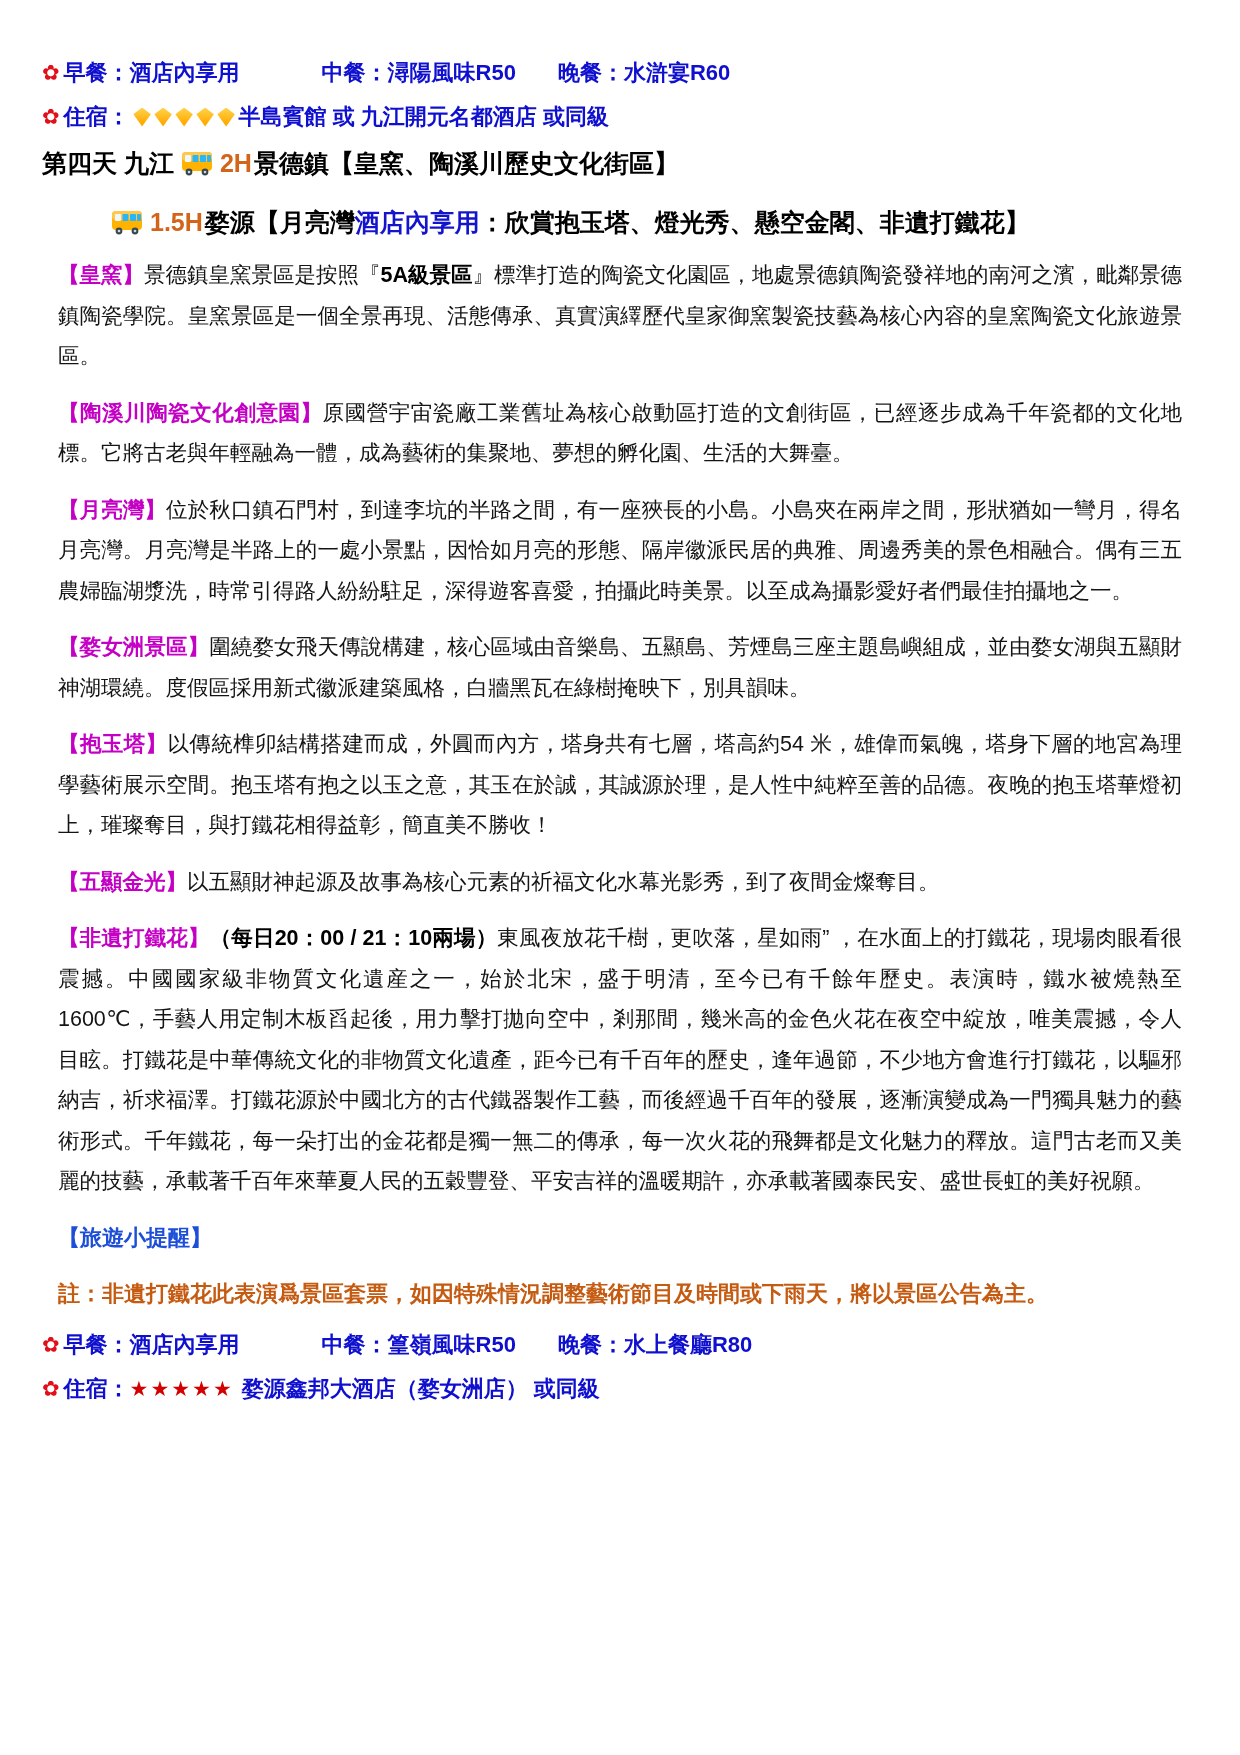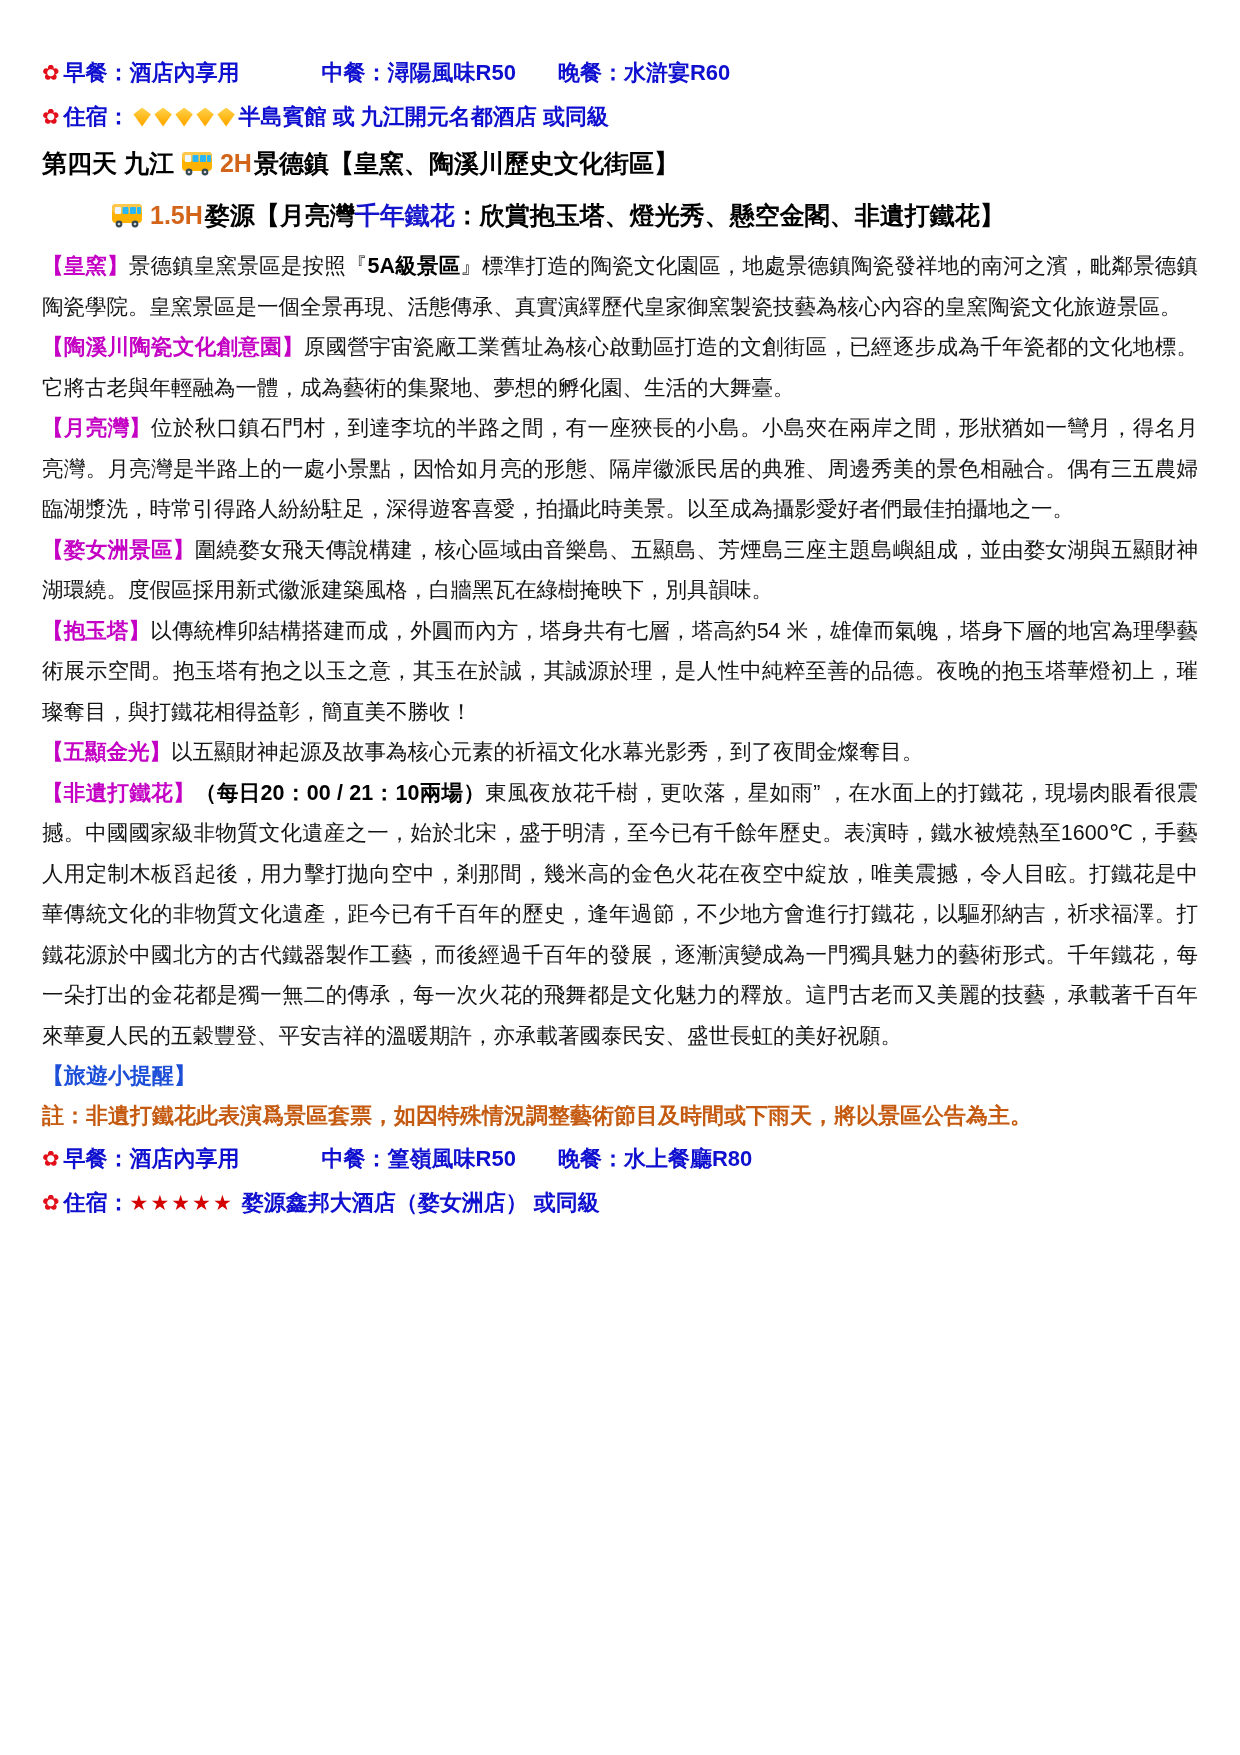--- a/index.html
+++ b/index.html
@@ -46,42 +46,42 @@
   .day-heading{
     font-size:25px;
     font-weight:bold;
     color:#000;
     line-height:34px;
     white-space:nowrap;
     display:flex;
     align-items:center;
   }
   .sub-heading{
-    margin-top:18px;
+    margin-top:25px;
     margin-left:62px;
     font-size:25px;
     font-weight:bold;
     color:#000;
     line-height:34px;
     white-space:nowrap;
     display:flex;
     align-items:center;
   }
   .duration{color:#d2651a;margin-right:2px;}
   .blue-strong{color:#1414cc;}
   .bus{margin:0 6px;flex:0 0 auto;}
   
   .body-text{
     margin-top:14px;
     font-size:21.5px;
     line-height:40.5px;
     text-align:justify;
     color:#141414;
   }
-  .body-text p{margin:0;}
+  .body-text p{margin:16px;}
   .tag-magenta{color:#c400c4;font-weight:bold;}
   .tag-black{color:#000;font-weight:bold;}
   .tag-orange{color:#1d4ed8;font-weight:bold;}
   .seg-bold{font-weight:bold;color:#000;}
   .note-line{
     margin-top:6px;
     font-size:22px;
     font-weight:bold;
     color:#c55a11;
     line-height:40px;
@@ -142,21 +142,21 @@
       <rect x="12.5" y="6" width="6" height="7" rx="1" fill="#29b6f6"></rect>
       <rect x="20" y="6" width="6" height="7" rx="1" fill="#29b6f6"></rect>
       <rect x="27" y="6" width="4" height="7" rx="1" fill="#29b6f6"></rect>
       <circle cx="9" cy="23" r="3.4" fill="#37474f"></circle>
       <circle cx="25" cy="23" r="3.4" fill="#37474f"></circle>
       <circle cx="9" cy="23" r="1.3" fill="#cfd8dc"></circle>
       <circle cx="25" cy="23" r="1.3" fill="#cfd8dc"></circle>
     </svg>
     <span class="duration">1.5H</span>
     <span>婺源【月亮灣</span>
-    <span class="blue-strong">千年鐵花</span>
+    <span class="blue-strong">酒店內享用</span>
     <span>：欣賞抱玉塔、燈光秀、懸空金閣、非遺打鐵花】</span>
   </div>
 
   <div class="body-text">
 
     <p>
       <span class="tag-magenta">【皇窯】</span><span>景德鎮皇窯景區是按照『</span><span class="seg-bold">5A級景區</span><span>』標準打造的陶瓷文化園區，地處景德鎮陶瓷發祥地的南河之濱，毗鄰景德鎮陶瓷學院。皇窯景區是一個全景再現、活態傳承、真實演繹歷代皇家御窯製瓷技藝為核心內容的皇窯陶瓷文化旅遊景區。</span>
     </p>
 
     <p>

